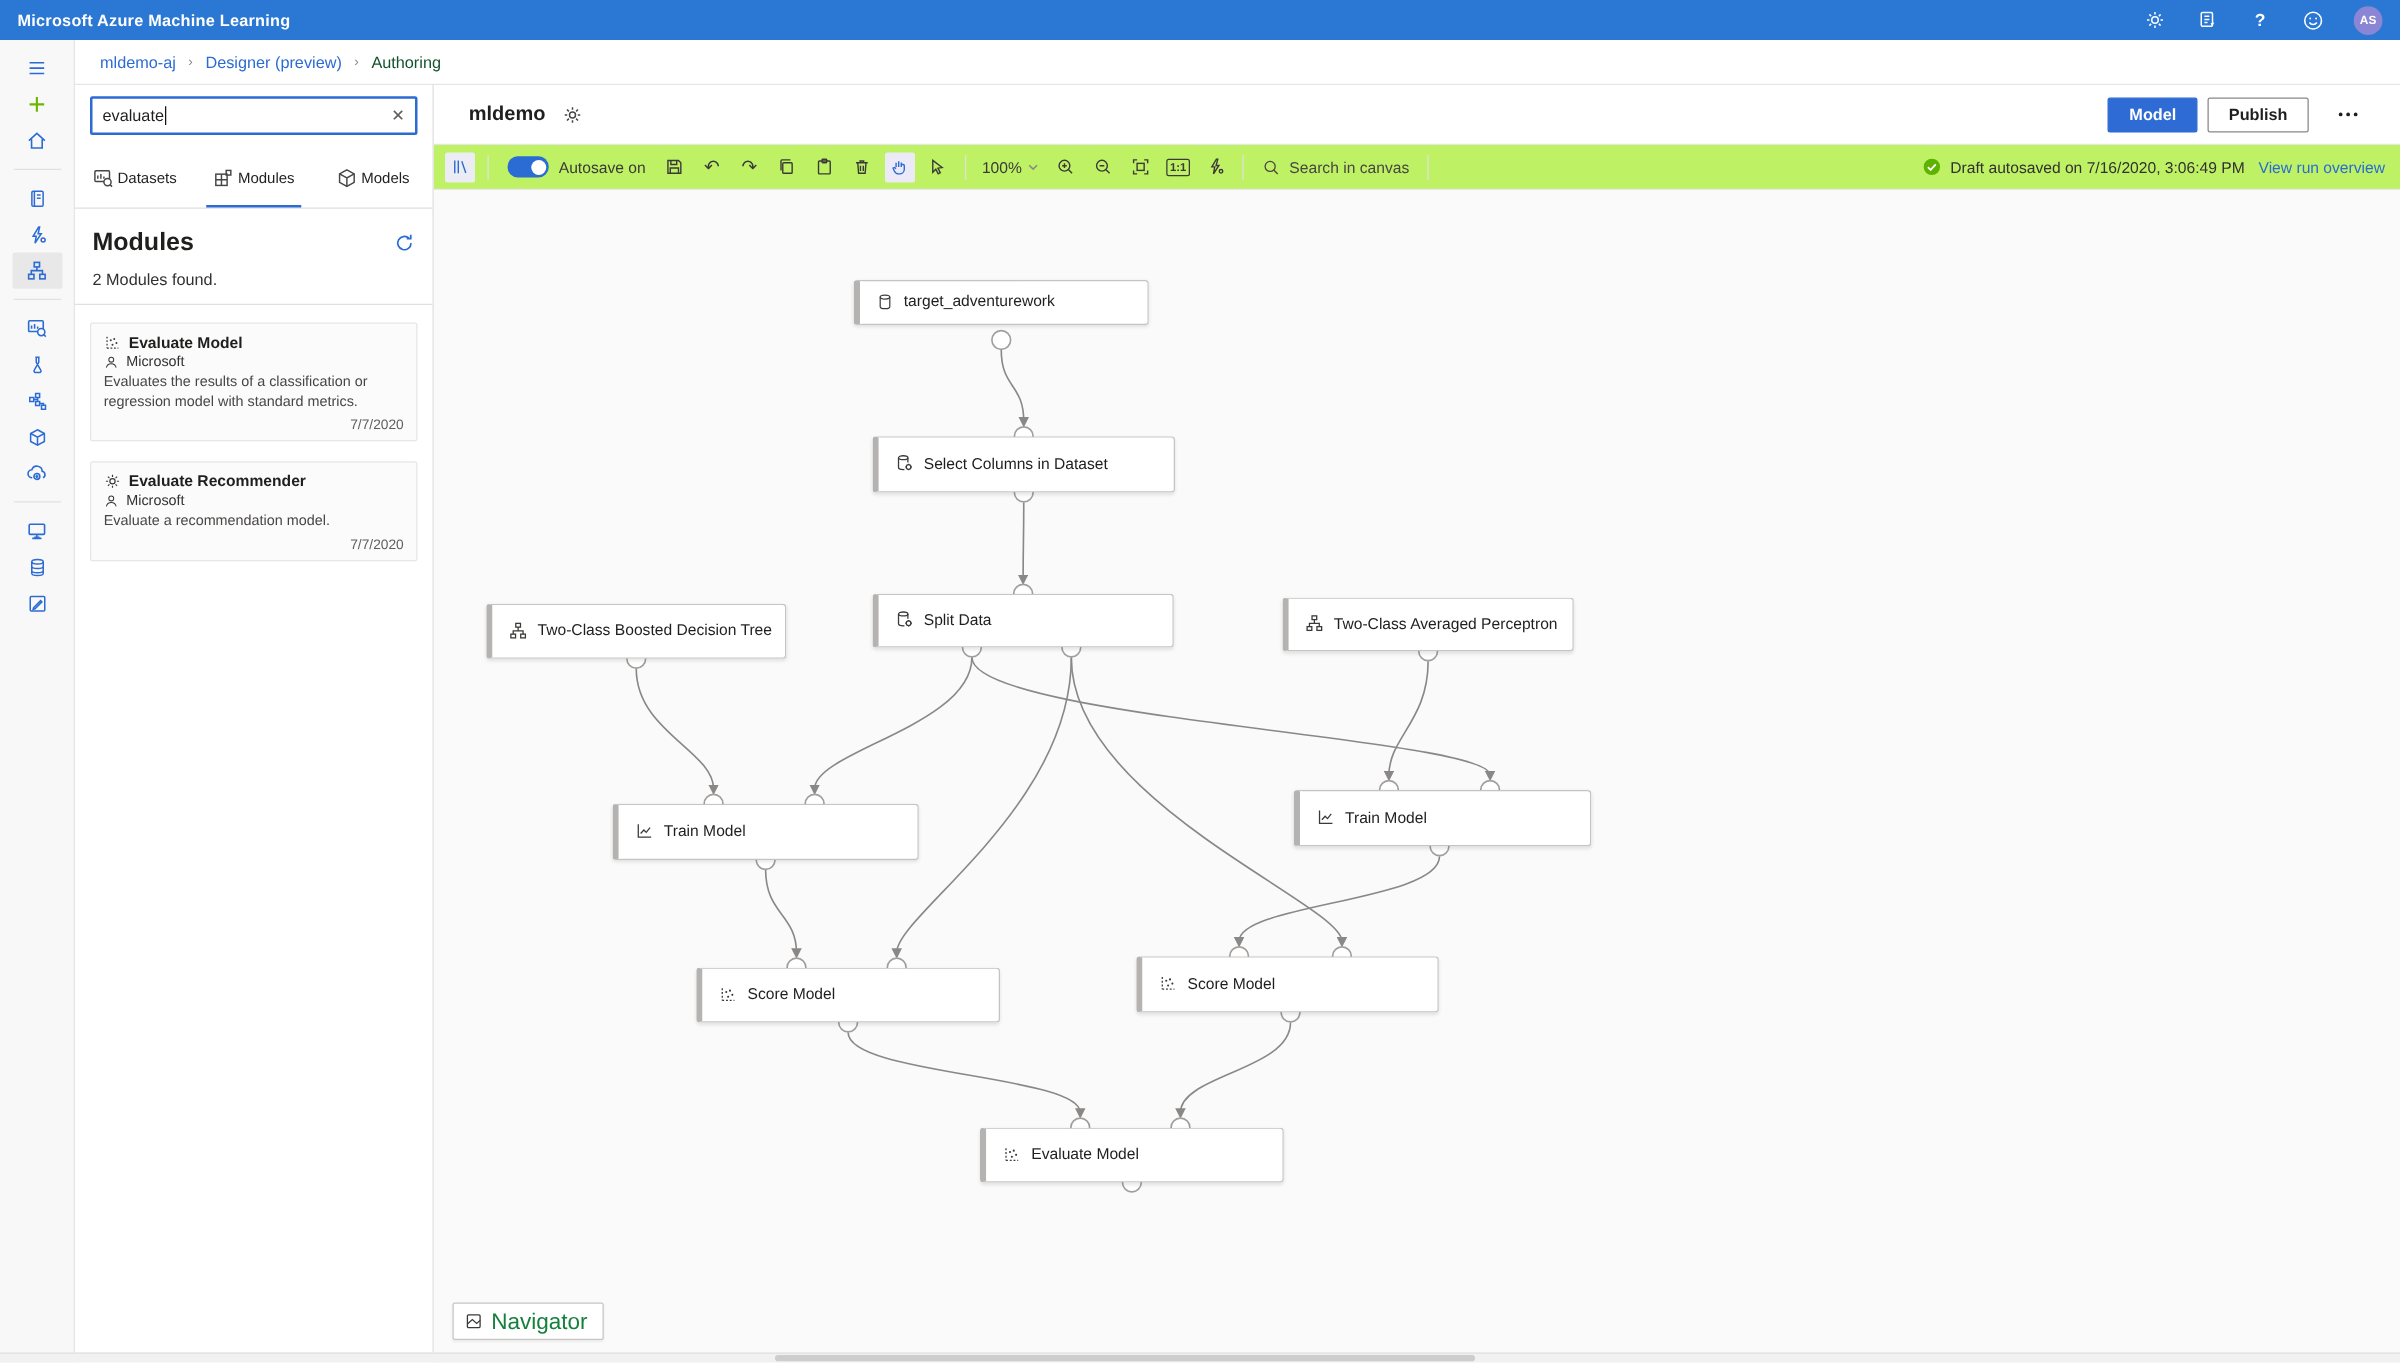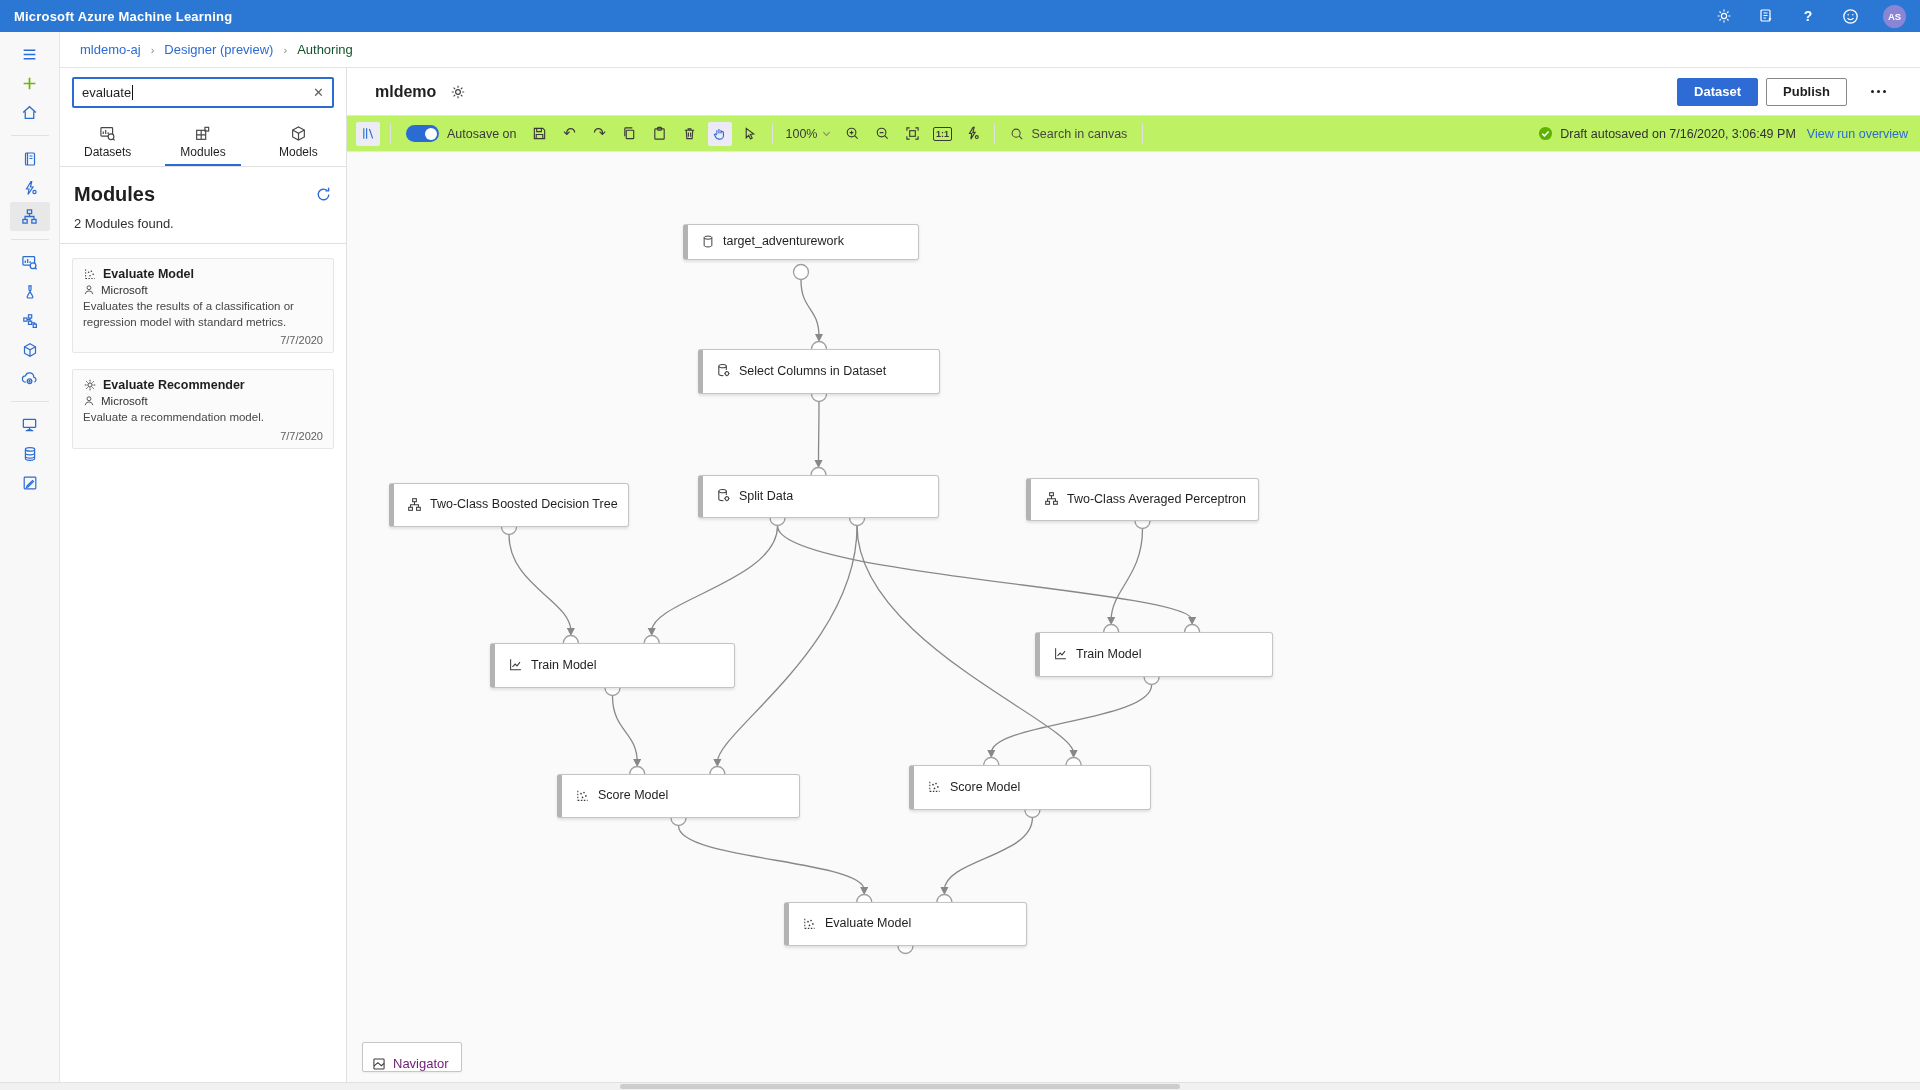--- a/index.html
+++ b/index.html
@@ -22,21 +22,21 @@
   .crumb-link{color:#2b6bd4;margin-right:10px}
   .crumb-sep{color:#8a8886;font-size:11px;margin-right:10px}
   .crumb-current{color:#14532d}
   
   #leftpanel{position:absolute;left:60px;top:68px;width:287px;bottom:0;background:#fff;border-right:1px solid #e0e0e0;z-index:10}
   .searchwrap{margin:9px 12px 10px 12px;height:31px;border:2px solid #2b6bd4;border-radius:2px;display:flex;align-items:center;padding:0 8px;background:#fff}
   .searchwrap .val{font-size:13px;flex:0 0 auto}
   .caret{width:1px;height:15px;background:#111;margin-left:1px}
   .searchwrap .clear{margin-left:auto;color:#605e5c;font-size:13px}
   .tabs{display:flex;border-bottom:1px solid #e0e0e0;height:49px}
-  .tab{flex:1;position:relative;display:flex;flex-direction:column;align-items:center;justify-content:center;gap:3px;font-size:12px;color:#201f1e}
+  .tab{flex:1;position:relative;display:flex;flex-direction:row;align-items:center;justify-content:center;gap:3px;font-size:12px;color:#201f1e}
   .tab svg{stroke:#484644;fill:none;stroke-width:1.1}
   .tab .under{position:absolute;left:10px;right:10px;bottom:0;height:2.5px;background:#2b6bd4;display:none}
   .tab.active .under{display:block}
   .panel-head{display:flex;align-items:center;justify-content:space-between;padding:16px 14px 4px 14px}
   .panel-head h2{font-size:20px;font-weight:bold;color:#201f1e}
   .found{font-size:13px;color:#323130;padding:6px 14px 12px 14px;border-bottom:1px solid #e0e0e0}
   .cards{padding:14px 12px;display:flex;flex-direction:column;gap:16px}
   .card{background:#fbfbfb;border:1px solid #e6e6e6;border-radius:2px;padding:8px 10px 6px 10px}
   .card .c-title{display:flex;align-items:center;gap:6px;font-size:12.5px;font-weight:bold;color:#201f1e}
   .card .c-author{display:flex;align-items:flex-start;gap:6px;font-size:11.5px;color:#323130;margin-top:3px}
@@ -75,21 +75,21 @@
   #tb-status .stlink{font-size:12.5px;color:#2b6bd4;margin-left:4px}
   
   #canvas{position:absolute;left:0;top:84px;right:0;bottom:0;background:#fafafa;overflow:hidden}
   #edge-layer{position:absolute;left:0;top:0}
   .edge{fill:none;stroke:#8a8886;stroke-width:1.3}
   .port{fill:#fff;stroke:#a19f9d;stroke-width:1.3}
   .node{position:absolute;background:#fff;border:1px solid #c6c4c2;border-left:5px solid #b5b3b1;border-radius:3px;box-shadow:0 1.5px 3px rgba(0,0,0,.1);display:flex;align-items:center;gap:8px;padding:0 10px 0 13px}
   .node .n-inner{display:flex;align-items:center;gap:8px;height:100%;padding-bottom:12px;padding-top:10px;align-self:flex-start}
   .node .n-label{font-size:12.5px;color:#201f1e;white-space:nowrap}
   .node svg{stroke:#3b3a39;fill:none;stroke-width:1.1;flex:0 0 auto}
-  #navigator{position:absolute;left:15px;bottom:18px;height:30px;background:#fff;border:1px solid #c8c6c4;border-radius:2px;display:flex;align-items:flex-end;gap:7px;padding:0 12px 0 9px;font-size:13px;color:#701a75;box-shadow:0 1px 2px rgba(0,0,0,.06)}
+  #navigator{position:absolute;left:15px;bottom:18px;height:30px;background:#fff;border:1px solid #c8c6c4;border-radius:2px;display:flex;align-items:center;gap:7px;padding:0 12px 0 9px;font-size:18px;color:#15803d;box-shadow:0 1px 2px rgba(0,0,0,.06)}
   #navigator svg{stroke:#3b3a39;fill:none;stroke-width:1.2}
   #hscroll{position:absolute;left:0;right:0;bottom:0;height:8px;background:#f1f1f1;border-top:1px solid #e0e0e0;z-index:40}
   #hscroll .thumb{position:absolute;left:620px;width:560px;top:1px;bottom:1px;background:#cdcdcd;border-radius:3px}
 </style>
 </head>
 <body>
 
 <div id="topbar">
   <span class="title">Microsoft Azure Machine Learning</span>
   <div class="right">
@@ -312,21 +312,21 @@
 <div id="main">
   <div id="mainhead">
     <span class="ptitle">mldemo</span>
     <span class="gear">
       <svg width="16" height="16" viewBox="0 0 16 16" fill="none" stroke="#484644" stroke-width="1.2">
           <circle cx="8" cy="8" r="2.4"></circle>
           <path d="M8 1.8v2M8 12.2v2M1.8 8h2M12.2 8h2M3.6 3.6l1.5 1.5M10.9 10.9l1.5 1.5M12.4 3.6l-1.5 1.5M5.1 10.9l-1.5 1.5"></path>
         </svg>
     </span>
     <div class="hbtns">
-      <div class="btn primary">Dataset</div>
+      <div class="btn primary">Model</div>
       <div class="btn secondary">Publish</div>
       <div class="more-dots">
           <i></i>
           <i></i>
           <i></i>
         </div>
     </div>
   </div>
 
   <div id="toolbar">

